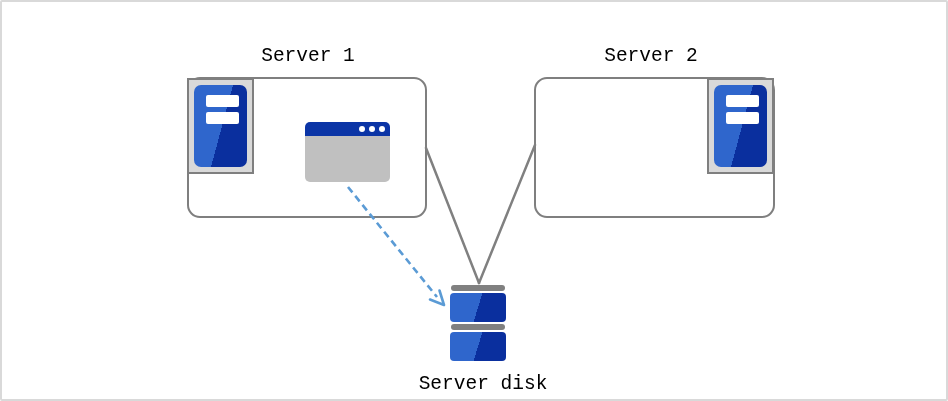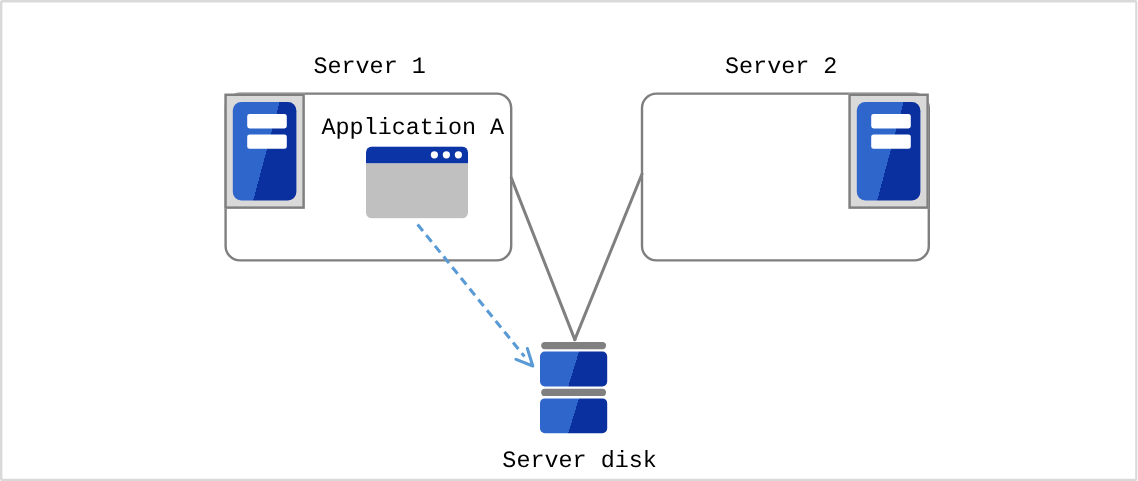--- a/index.html
+++ b/index.html
@@ -95,21 +95,20 @@
 
   <div class="diagram-label" id="server1-label">Server 1</div>
   <div class="node-box" id="server1-box"></div>
   <div class="icon-frame" id="server1-frame">
     <div class="tower">
       <div class="tower-slot s1"></div>
       <div class="tower-slot s2"></div>
     </div>
   </div>
 
-  <div class="diagram-label" id="application-label">Application A</div>
   <div id="app-window">
     <div class="window-titlebar">
       <span class="window-dot d1"></span>
       <span class="window-dot d2"></span>
       <span class="window-dot d3"></span>
     </div>
     <div class="window-body"></div>
   </div>
 
   <div class="diagram-label" id="server2-label">Server 2</div>

